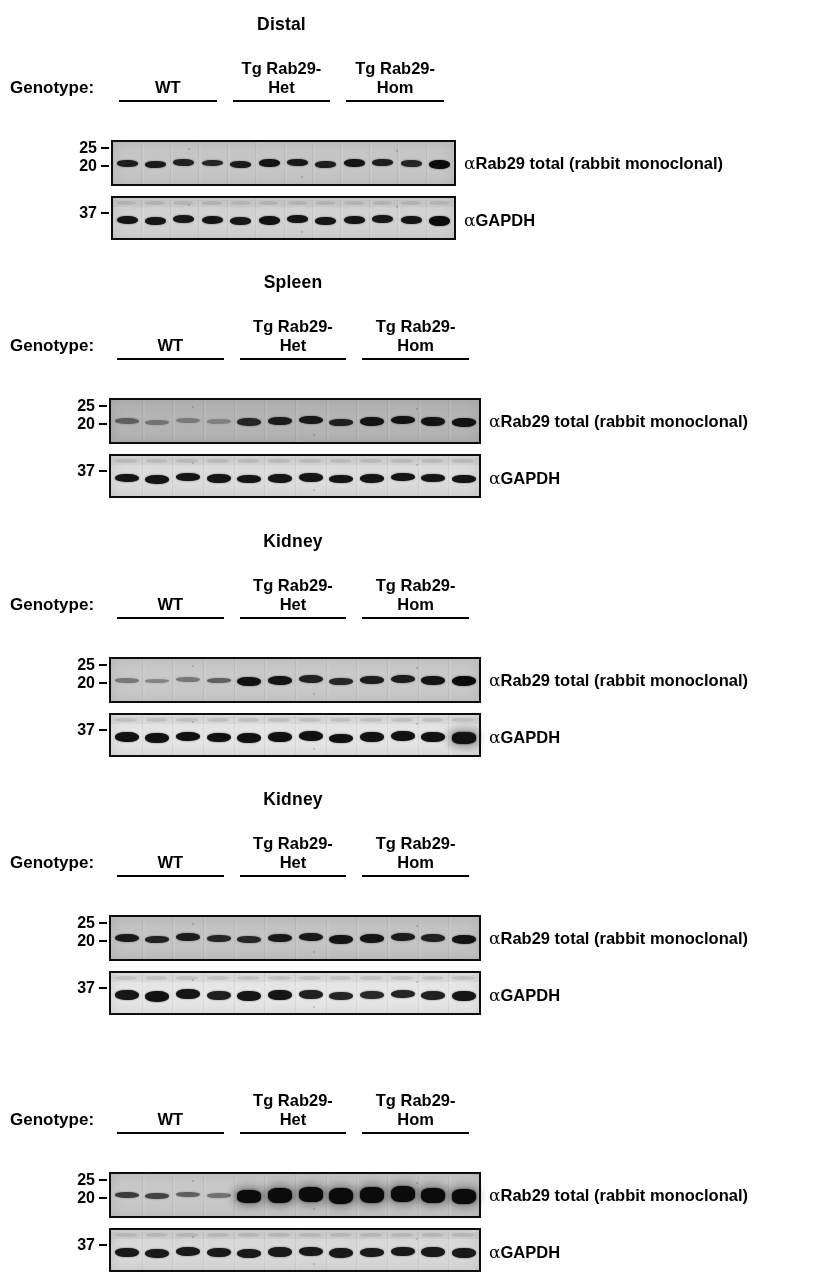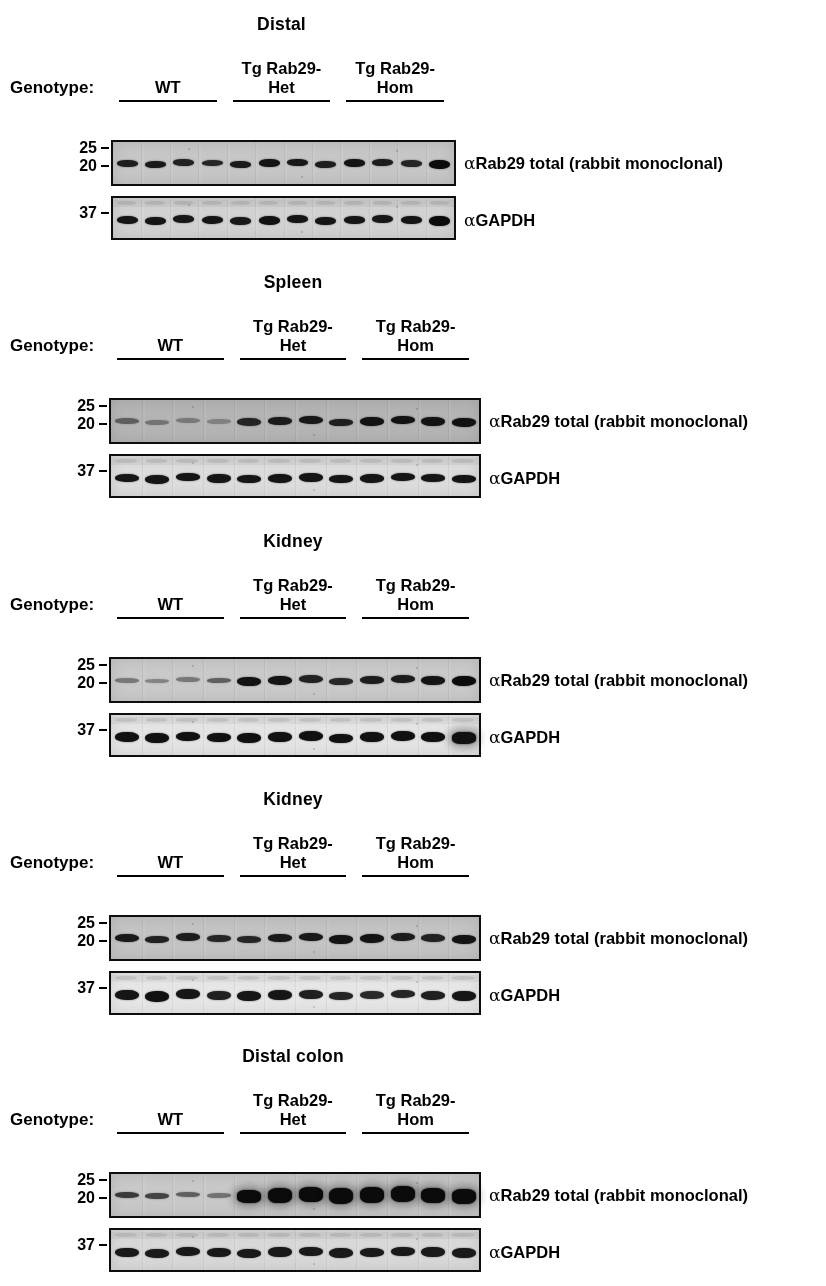--- a/index.html
+++ b/index.html
@@ -552,21 +552,20 @@
         <div class="band" style="left: 340.833px; width: 23.6667px; height: 10px; top: 18.4px; opacity: 0.95; transform: rotate(-0.28deg);"></div>
         <div class="speck" style="left: 80.96px; top: 6px; opacity: 0.35;"></div>
         <div class="speck" style="left: 202.4px; top: 32.8px; opacity: 0.35;"></div>
         <div class="speck" style="left: 305.44px; top: 8px; opacity: 0.35;"></div>
       </div>
       <div class="mw-num" style="left: 53px; top: 198.8px;">37</div>
       <div class="mw-tick" style="left: 99px; top: 198.8px;"></div>
       <div class="ab-label" style="left: 489px; top: 206.4px;"><span class="alpha">α</span><span>GAPDH</span></div>
     </div>
     <div class="panel" style="top: 1046px;">
-      <div class="panel-title" style="left: 109px; width: 368px;">Distal colon</div>
       <div class="geno-label" style="left: 10px;">Genotype:</div>
       <div class="geno-group" style="left: 103px; width: 134.667px;">
         <div class="geno-group-label">
           <div class="geno-line">WT</div>
         </div>
         <div class="geno-underline" style="width: 106.667px;"></div>
       </div>
       <div class="geno-group" style="left: 225.667px; width: 134.667px;">
         <div class="geno-group-label">
           <div class="geno-line">Tg Rab29-</div>

